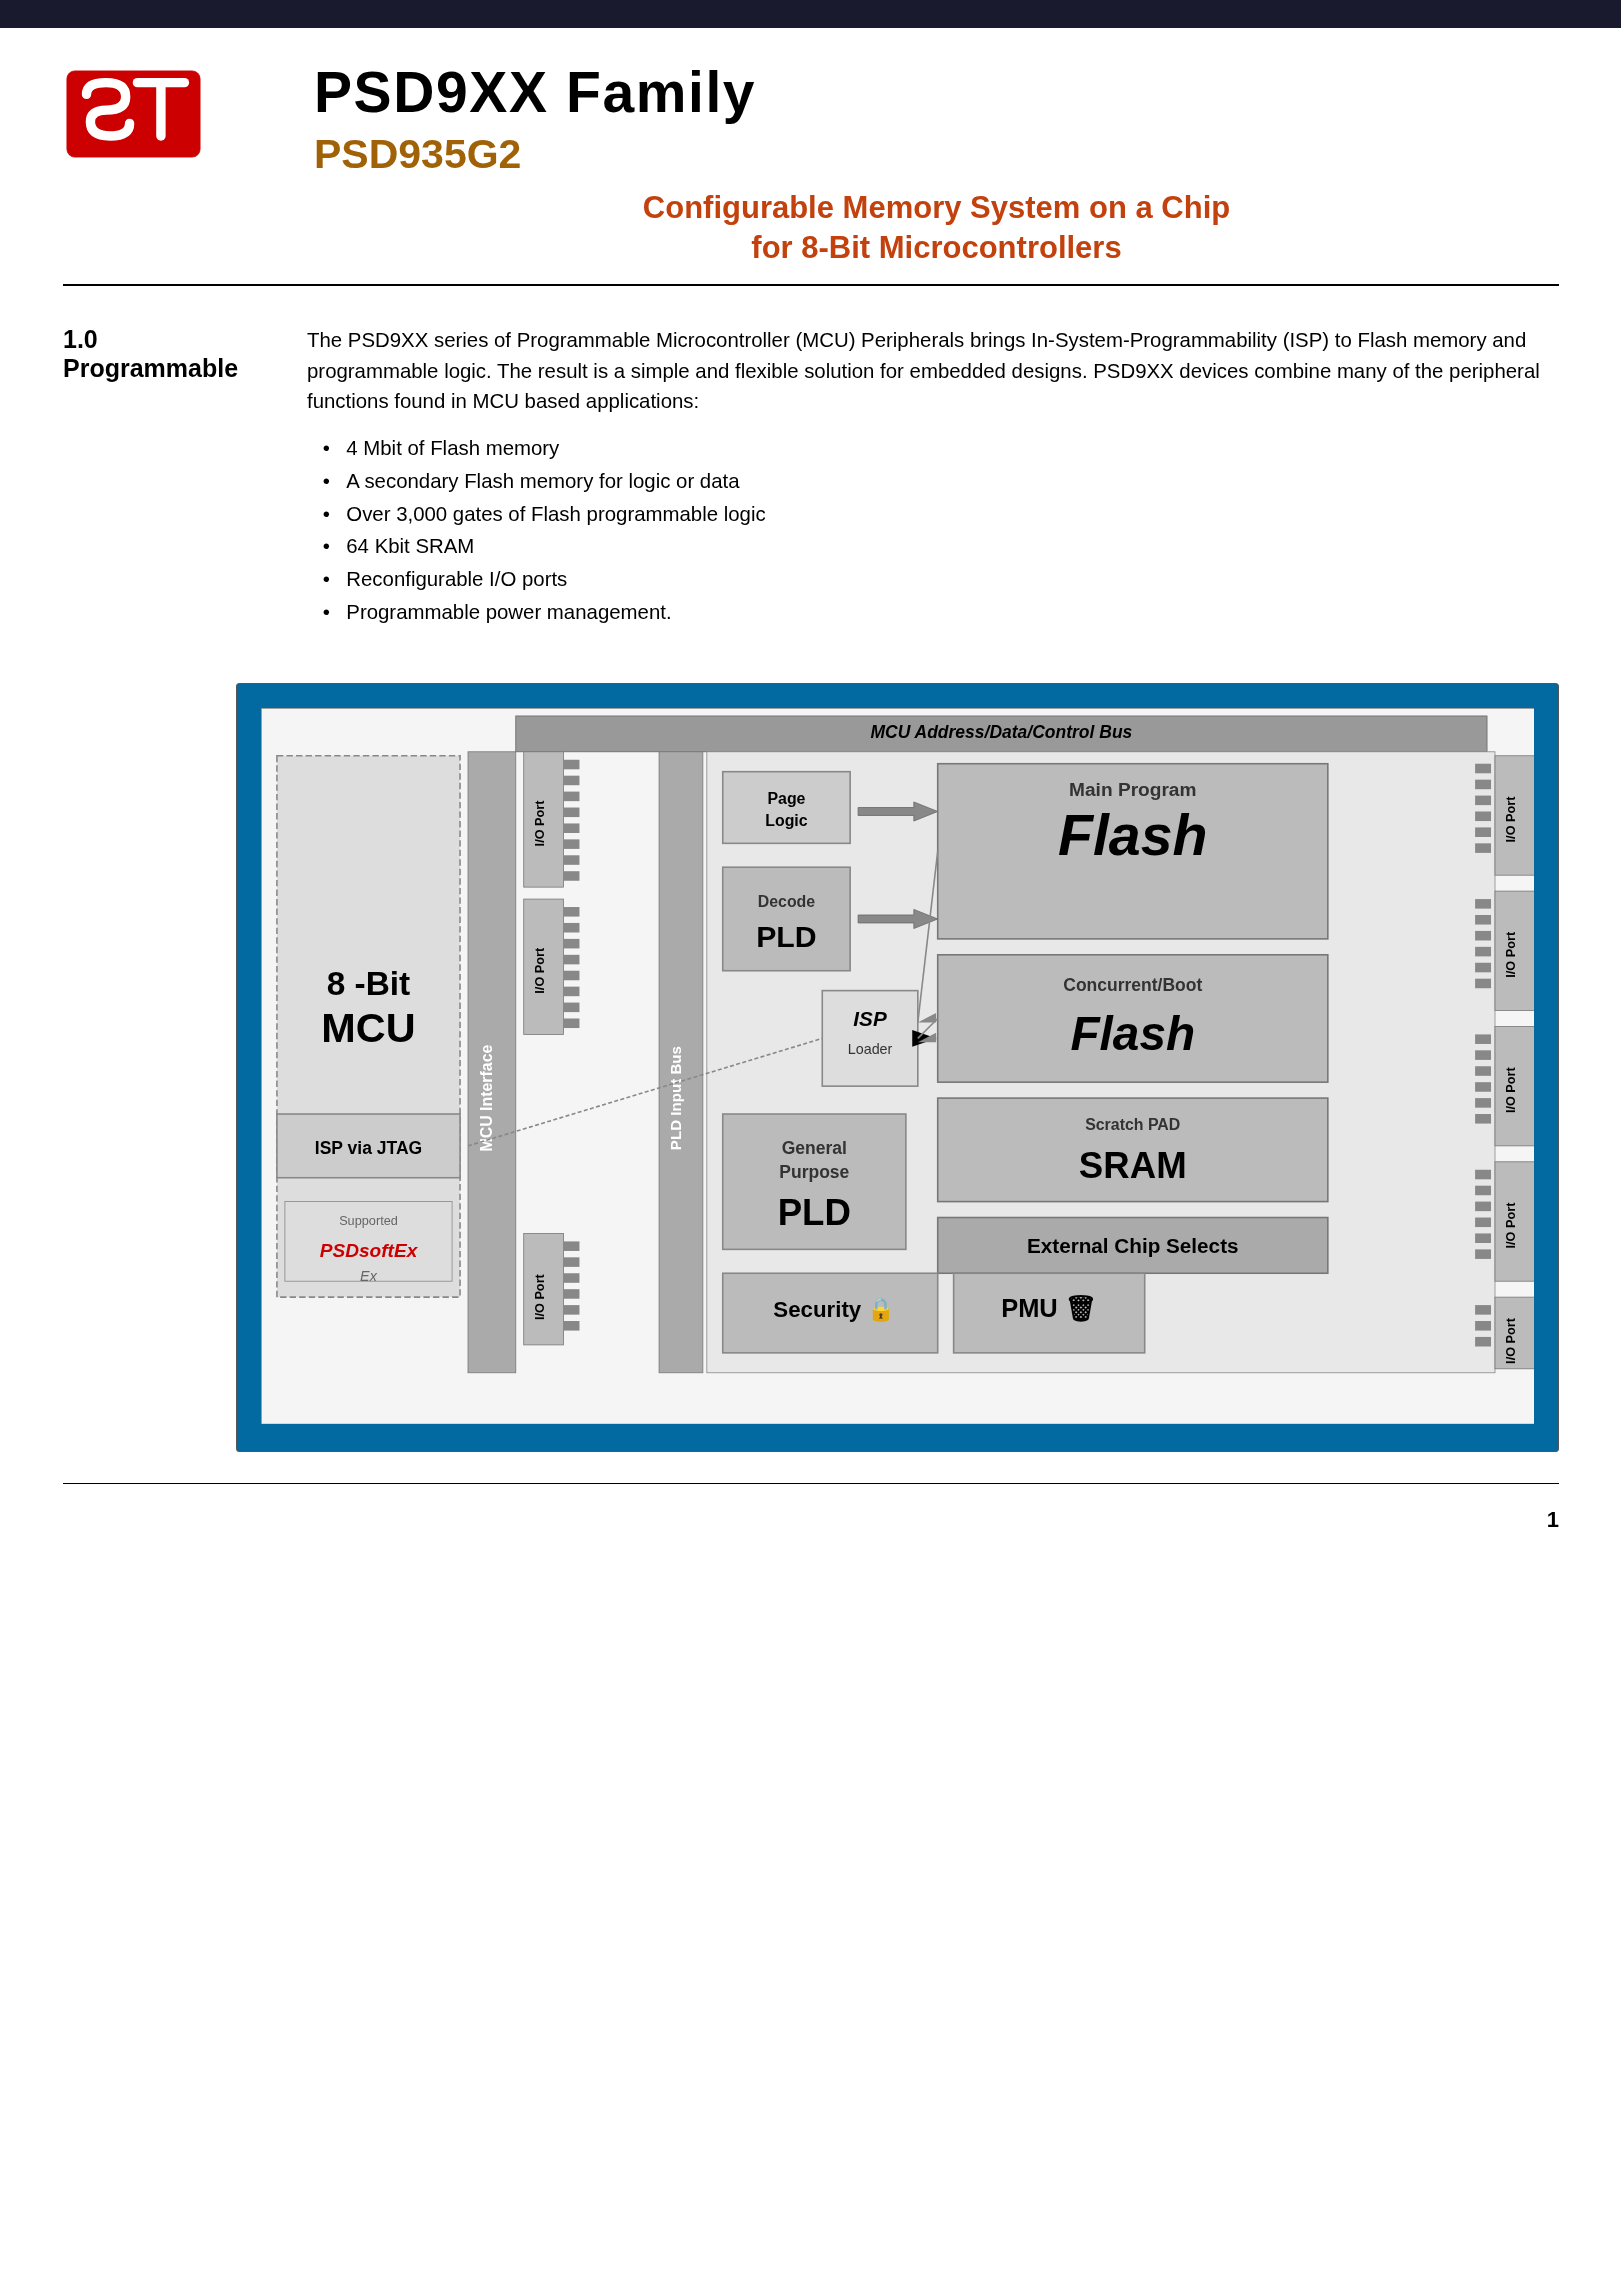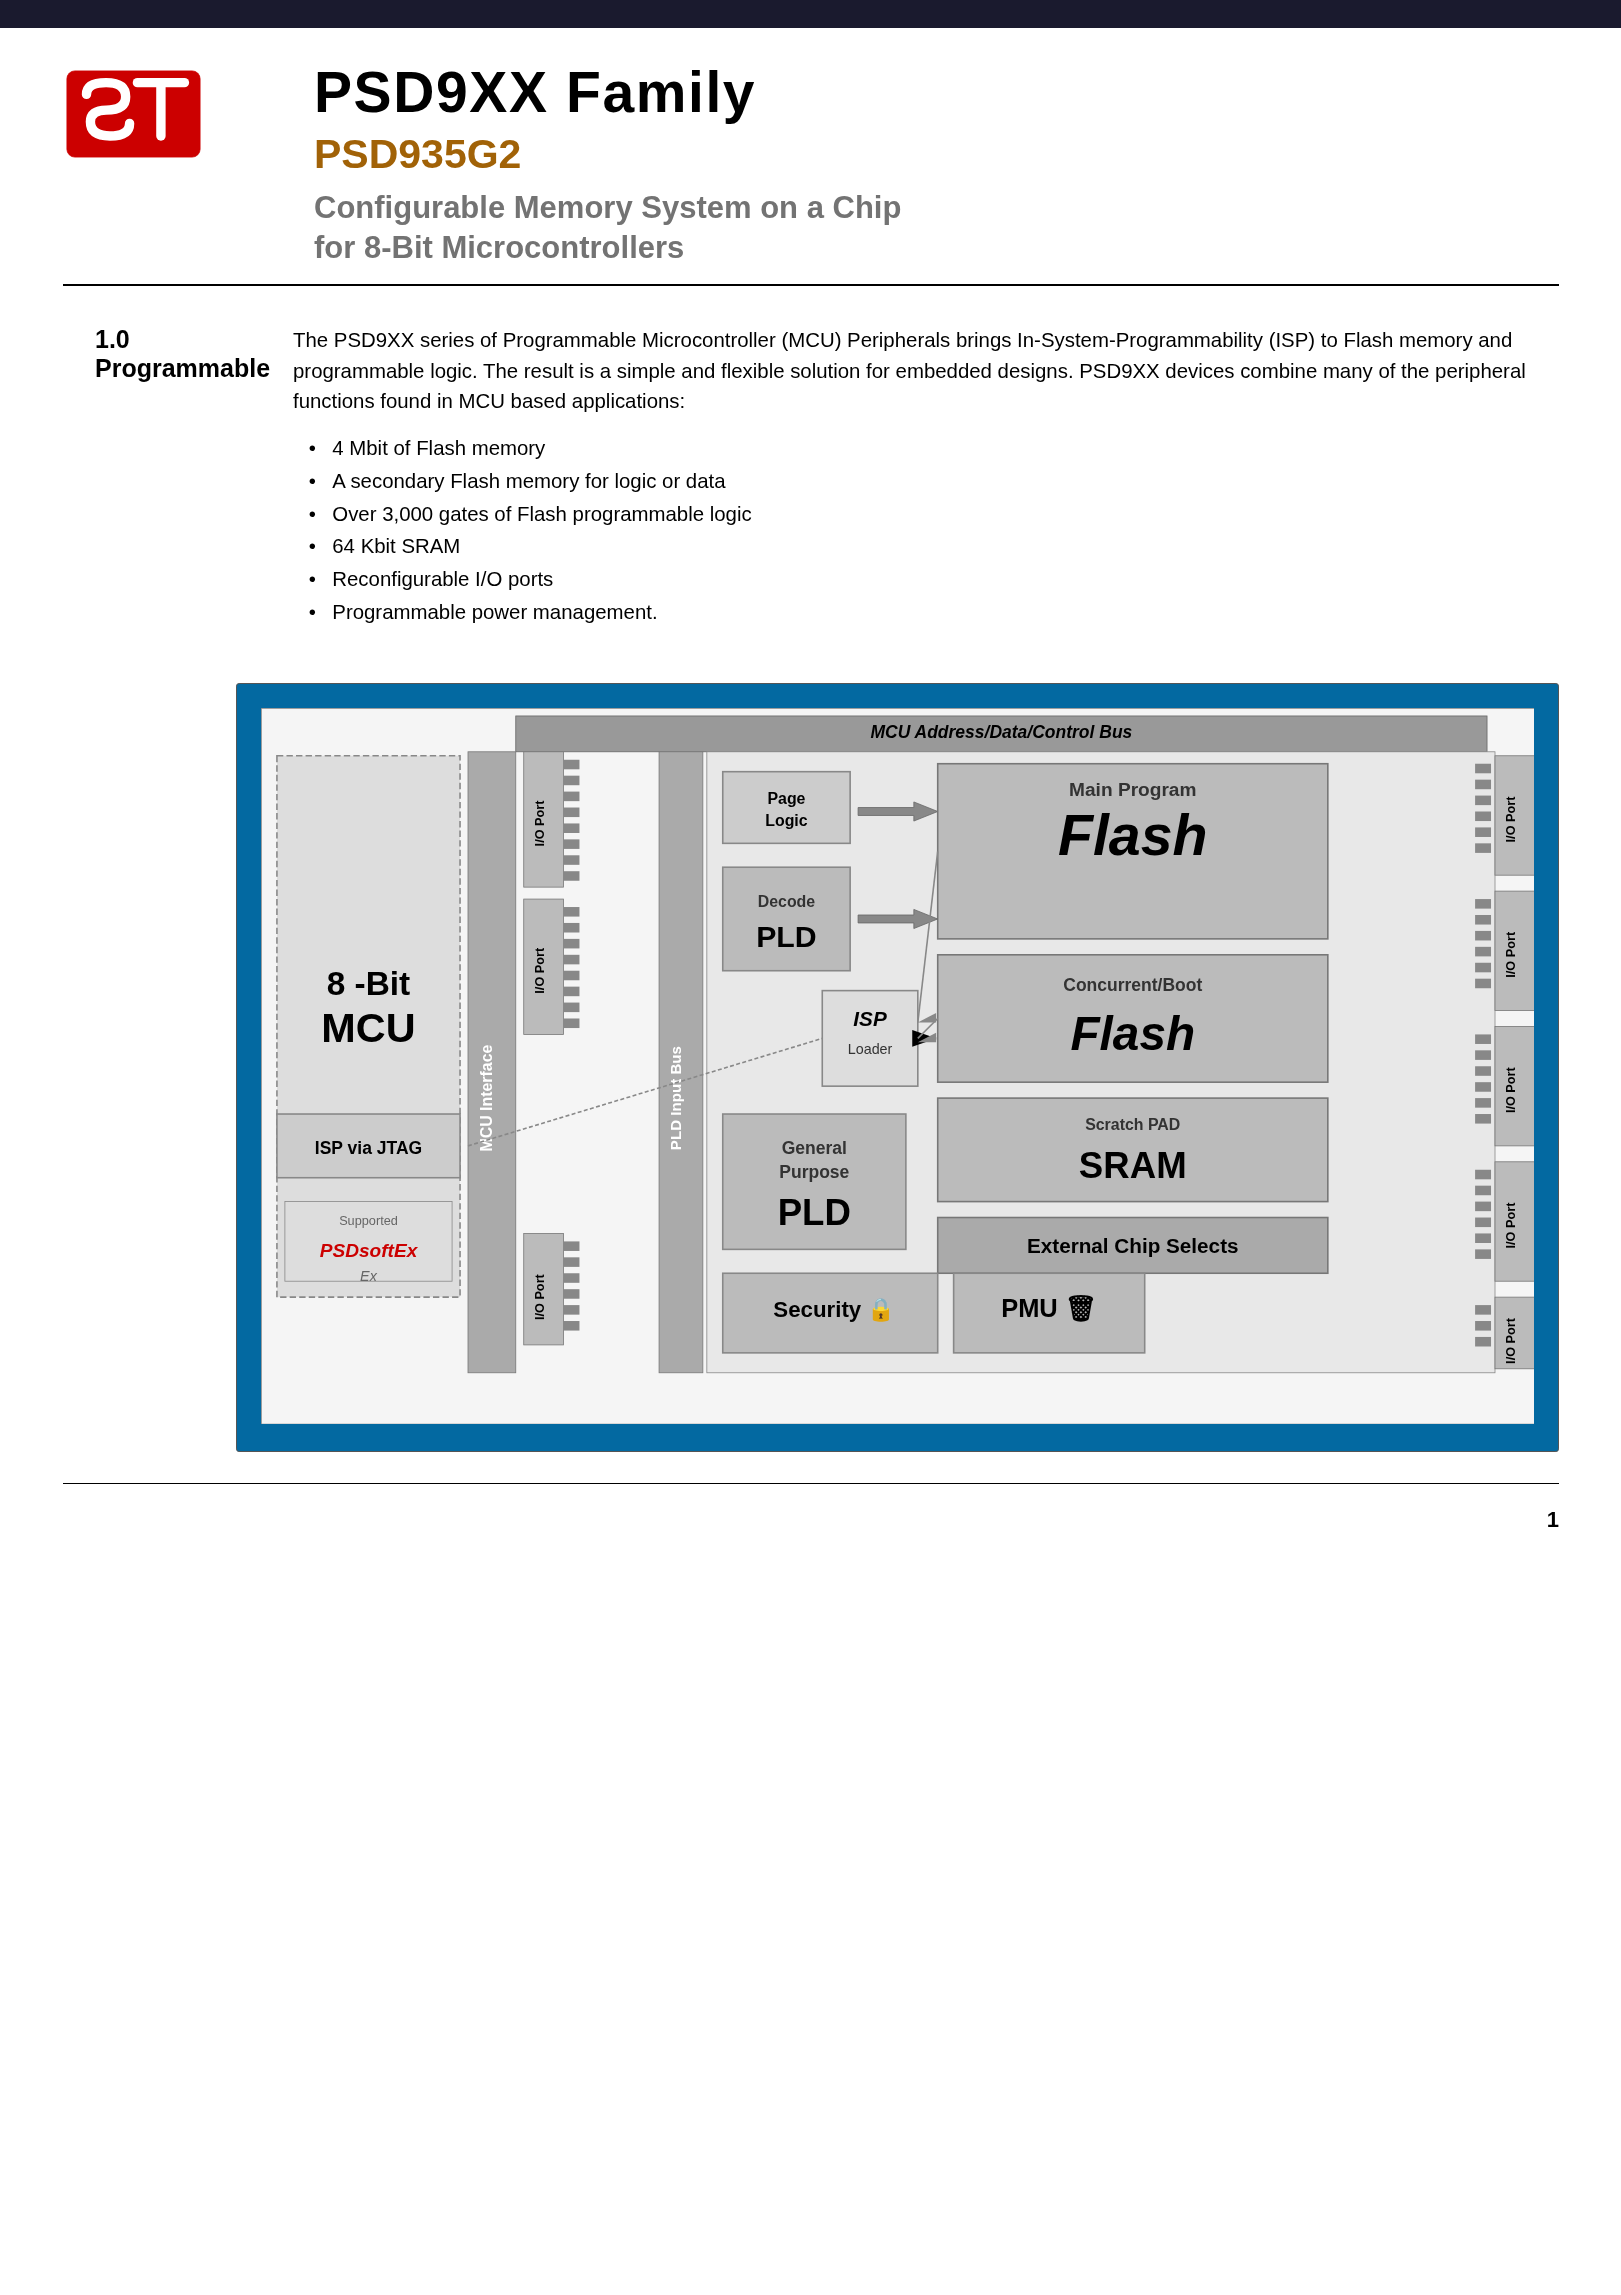--- a/index.html
+++ b/index.html
@@ -48,36 +48,37 @@
     }
     .sub-title {
       font-size: 41px;
       font-weight: bold;
       color: #a16207;
       margin-bottom: 9.4px;
     }
     .desc-title {
       font-size: 31px;
       font-weight: bold;
-      color: #737373;
+      color: #c2410c;
       line-height: 1.3;
+      text-align: center;
     }
 
     
     .section-divider {
       border: none;
       border-top: 2.4px solid #000;
       margin: 0 63px;
     }
 
     
     .content-section {
       display: flex;
-      padding: 39px 95px;
-      gap: 25px;
+      padding: 39px 63px;
+      gap: 71px;
     }
     .section-label {
       width: 173px;
       flex-shrink: 0;
     }
     .section-number {
       font-size: 25px;
       font-weight: bold;
       display: block;
     }

